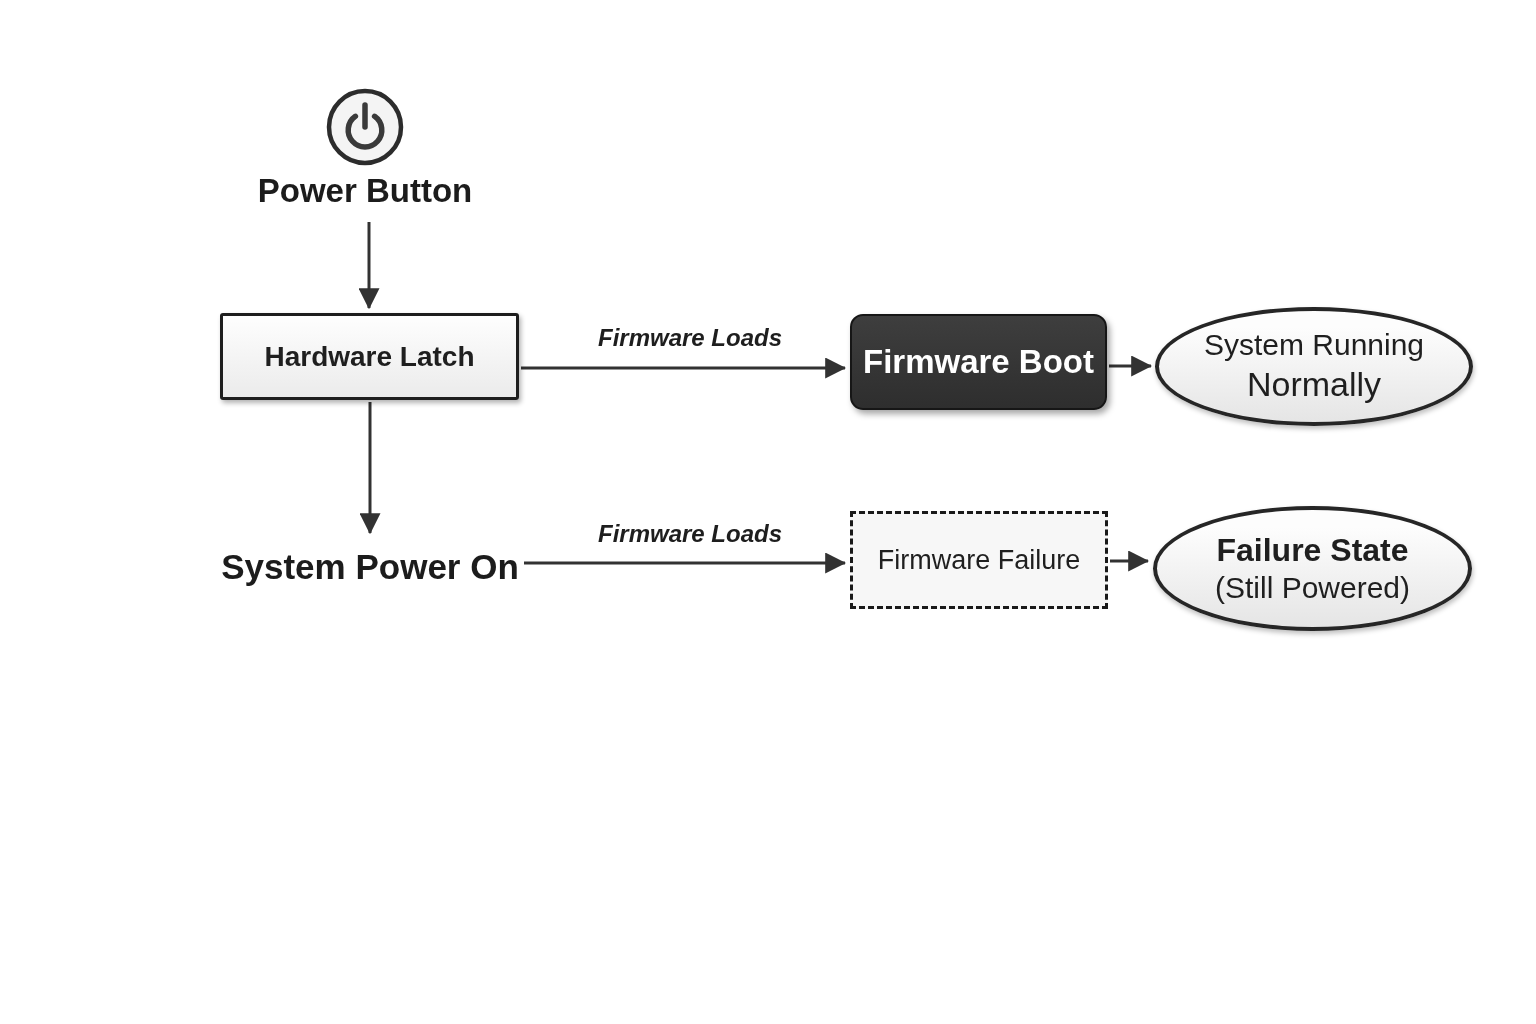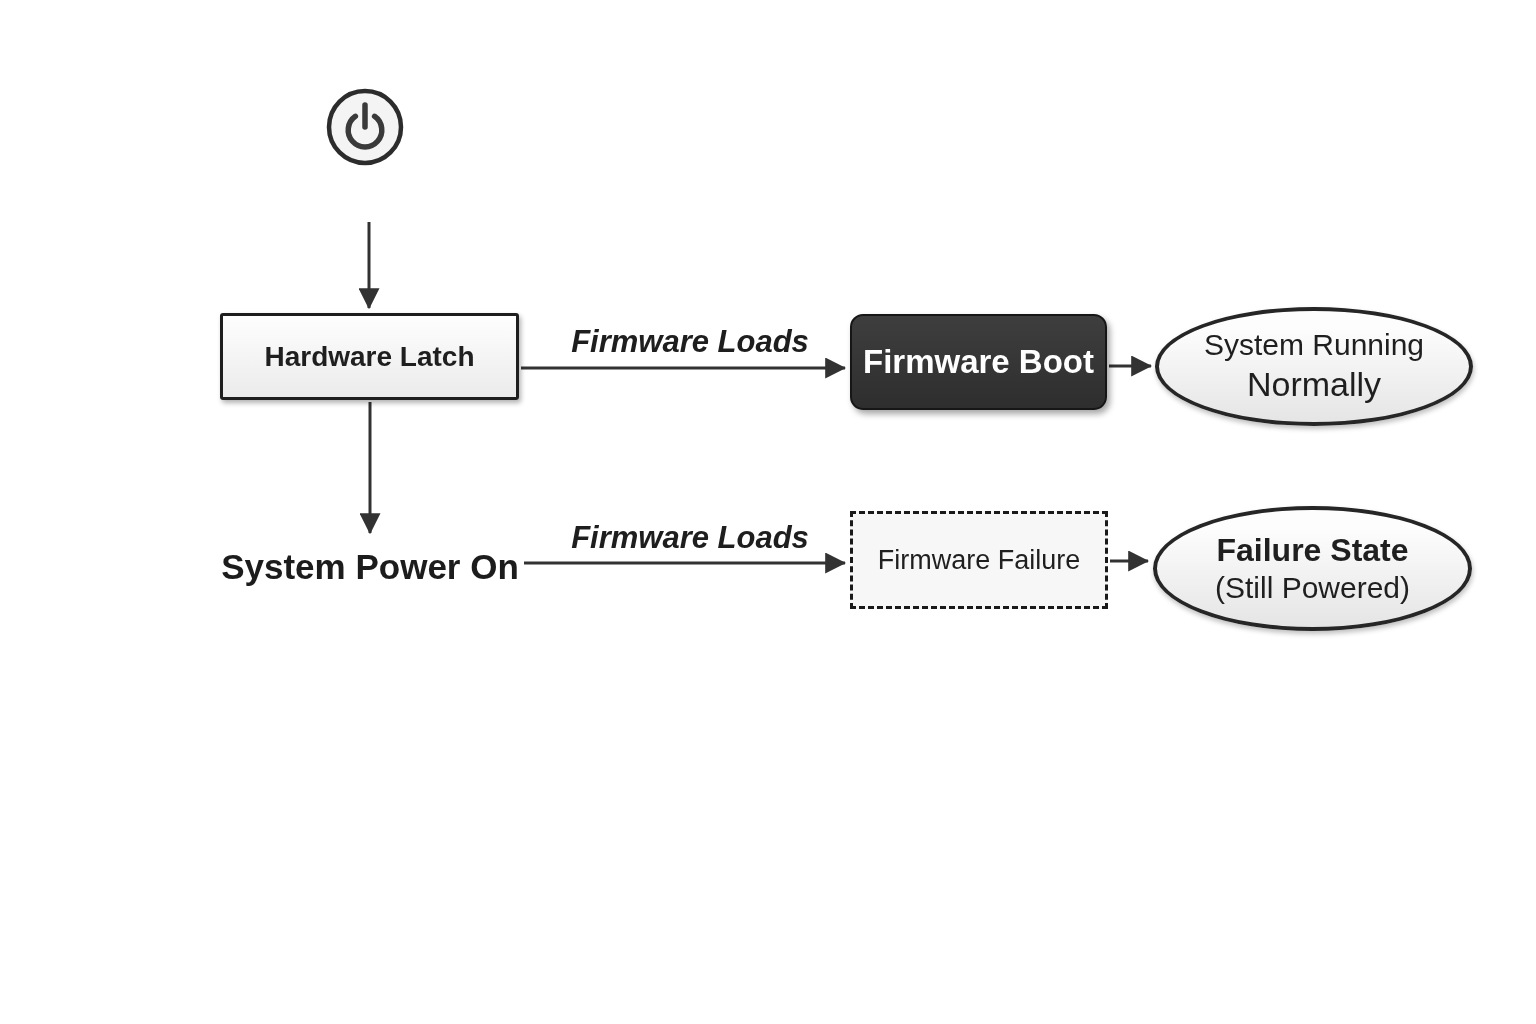--- a/index.html
+++ b/index.html
@@ -62,21 +62,21 @@
     line-height: 1.22;
   }
   .ellipse .line1 { font-size: 30px; }
   .ellipse .line2 { font-size: 34px; }
   .ellipse.failure .line1 { font-weight: bold; font-size: 32px; }
   .ellipse.failure .line2 { font-weight: normal; font-size: 30px; }
   .edge-label {
     position: absolute;
     font-style: italic;
     font-weight: bold;
-    font-size: 31px;
+    font-size: 24px;
     text-align: center;
     color: #1e1e1e;
     white-space: nowrap;
   }
 </style>
 </head>
 <body>
 
 <div class="canvas">
 
@@ -96,20 +96,21 @@
     </g>
 
     <line x1="369" y1="222" x2="369" y2="308" stroke="#323232" stroke-width="3" marker-end="url(#arrowhead)"></line>
     <line x1="521" y1="368" x2="845" y2="368" stroke="#323232" stroke-width="3" marker-end="url(#arrowhead)"></line>
     <line x1="1109" y1="366" x2="1151" y2="366" stroke="#323232" stroke-width="3" marker-end="url(#arrowhead)"></line>
     <line x1="370" y1="402" x2="370" y2="533" stroke="#323232" stroke-width="3" marker-end="url(#arrowhead)"></line>
     <line x1="524" y1="563" x2="845" y2="563" stroke="#323232" stroke-width="3" marker-end="url(#arrowhead)"></line>
     <line x1="1110" y1="561" x2="1148" y2="561" stroke="#323232" stroke-width="3" marker-end="url(#arrowhead)"></line>
   </svg>
 
+  <div class="node node-label-plain" style="left:215px; top:168px; width:300px; height:46px; font-size:33px;">Power Button</div>
 
   <div class="node rect-box" style="left:220px; top:313px; width:299px; height:87px;">
     <span>Hardware Latch</span>
   </div>
 
   <div class="edge-label" style="left:540px; top:324px; width:300px;">Firmware Loads</div>
 
   <div class="node dark-box" style="left:850px; top:314px; width:257px; height:96px;border-radius:13px;">
     <span>Firmware Boot</span>
   </div>

